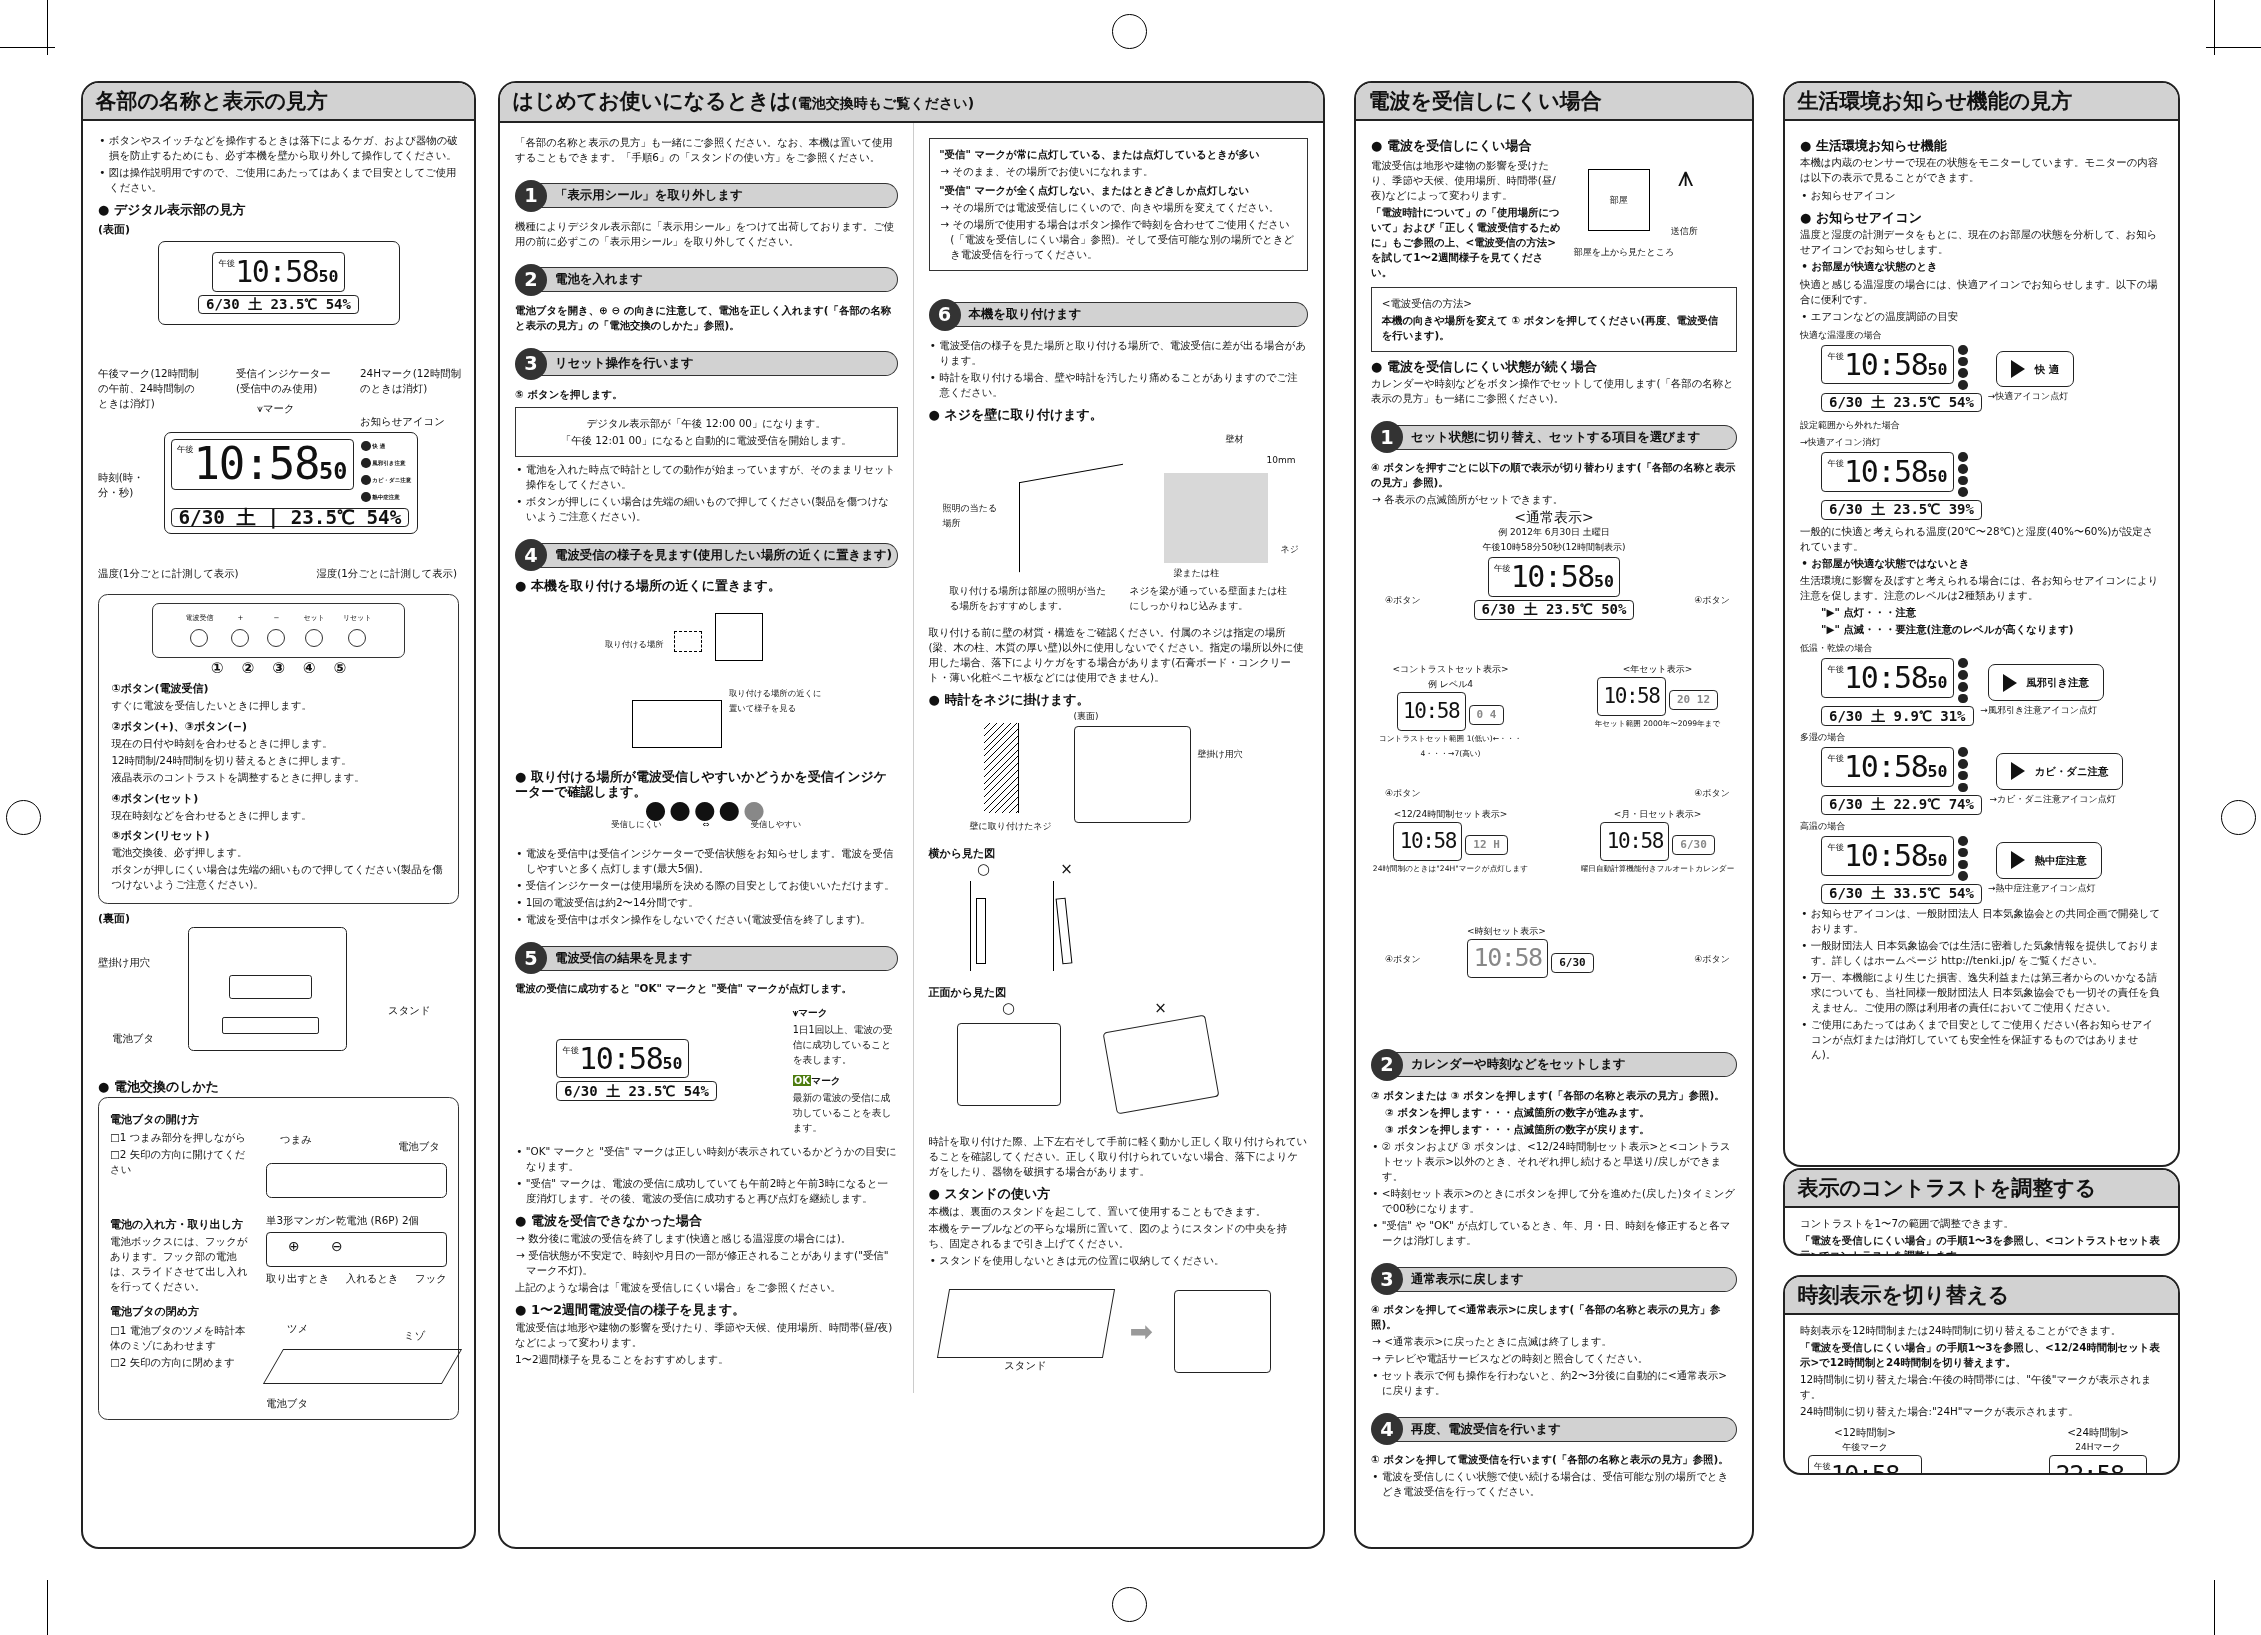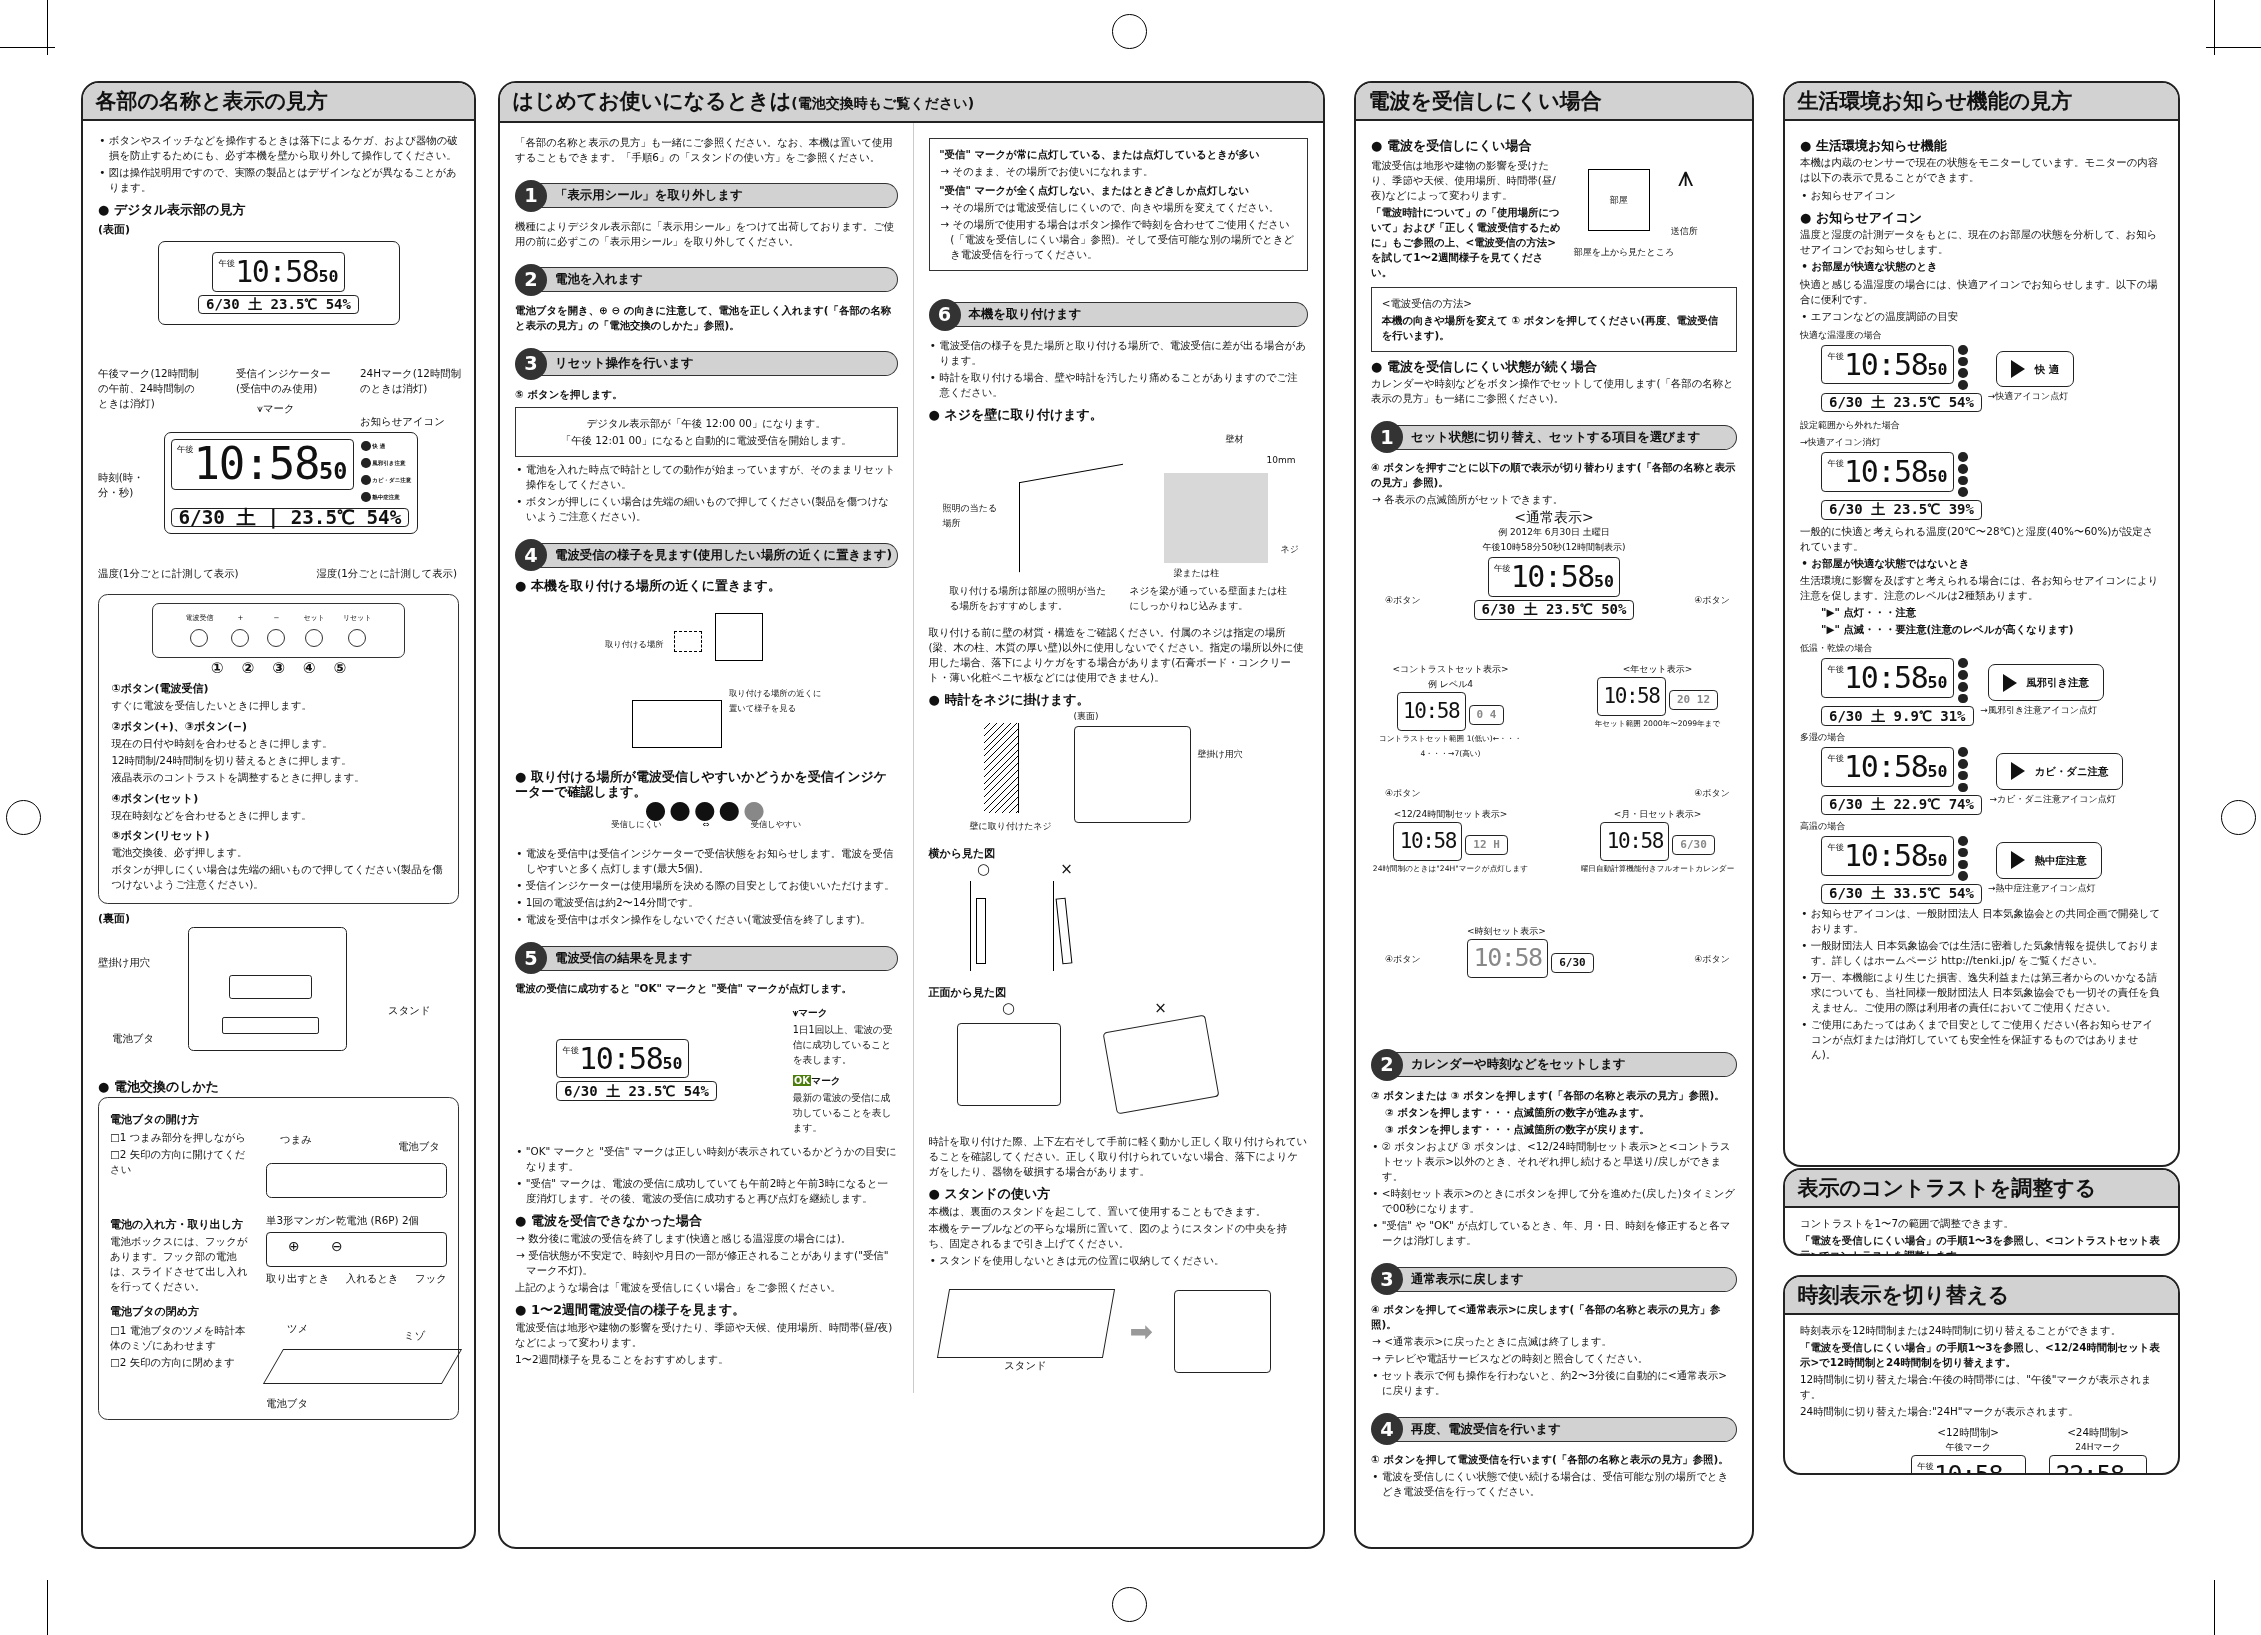--- a/index.html
+++ b/index.html
@@ -52,21 +52,21 @@
 <div class="crop" style="left:2214px;top:1580px;height:55px"></div>
 <div class="reg" style="left:1112px;top:14px"></div>
 <div class="reg" style="left:1112px;top:1587px"></div>
 <div class="reg" style="left:5.5px;top:800px"></div>
 <div class="reg" style="left:2221px;top:800px"></div>
 
 <div class="panel" style="left:81px;top:81px;width:395px;height:1468px">
   <div class="ph">各部の名称と表示の見方</div>
   <div class="pb">
     <p class="bul">ボタンやスイッチなどを操作するときは落下によるケガ、および器物の破損を防止するためにも、必ず本機を壁から取り外して操作してください。</p>
-    <p class="bul">図は操作説明用ですので、実際の製品とはデザインなどが異なることがあります。</p>
+    <p class="bul">図は操作説明用ですので、ご使用にあたってはあくまで目安としてご使用ください。</p>
     <div class="h2">デジタル表示部の見方</div>
     <div class="h3">(表面)</div>
     <div style="text-align:center;margin:4.1px 0 41px">
       <div style="display:inline-block;border:1.4px solid #222;border-radius:7px;padding:9.7px 11px;width:242px">
         <div class="lcd sm"><span class="pm">午後</span><span class="big">10:58</span><span class="sec">50</span></div>
         <div class="lcd2 sm2"><span>6/30</span> <span>土</span> <span>23.5</span><span>℃</span> <span>54</span><span>%</span></div>
       </div>
     </div>
     <div style="position:relative;height:221px;font-size:10.4px">
       <div style="position:absolute;left:0;top:0;width:104px">午後マーク(12時間制の午前、24時間制のときは消灯)</div>
@@ -569,21 +569,21 @@
   </div>
 </div>
 
 <div class="panel" style="left:1783px;top:1275px;width:397px;height:200px">
   <div class="ph">時刻表示を切り替える</div>
   <div class="pb" style="padding-top:5.5px">
     <p>時刻表示を12時間制または24時間制に切り替えることができます。</p>
     <p class="bold">「電波を受信しにくい場合」の手順1〜3を参照し、&lt;12/24時間制セット表示&gt;で12時間制と24時間制を切り替えます。</p>
     <p>12時間制に切り替えた場合:午後の時間帯には、"午後"マークが表示されます。</p>
     <p>24時間制に切り替えた場合:"24H"マークが表示されます。</p>
-    <div style="display:flex;justify-content:flex-end;text-align:center;margin-top:6px">
+    <div style="display:flex;justify-content:space-between;text-align:center;margin-top:6px">
       <div>
         <div>&lt;12時間制&gt;</div>
         <div style="font-size:9px">午後マーク</div>
         <div class="lcd sm"><span class="pm">午後</span><span class="big" style="font-size:25px">10:58</span><span class="sec" style="font-size:14px">50</span></div><br>
         <div class="lcd2" style="font-size:11px"><span>6/30</span> <span>土</span> <span>23.5</span>℃ <span>54</span>%</div>
       </div>
       <div>
         <div>&lt;24時間制&gt;</div>
         <div style="font-size:9px">24Hマーク</div>
         <div class="lcd sm"><span class="big" style="font-size:25px">22:58</span><span class="sec" style="font-size:14px">50</span></div><br>

